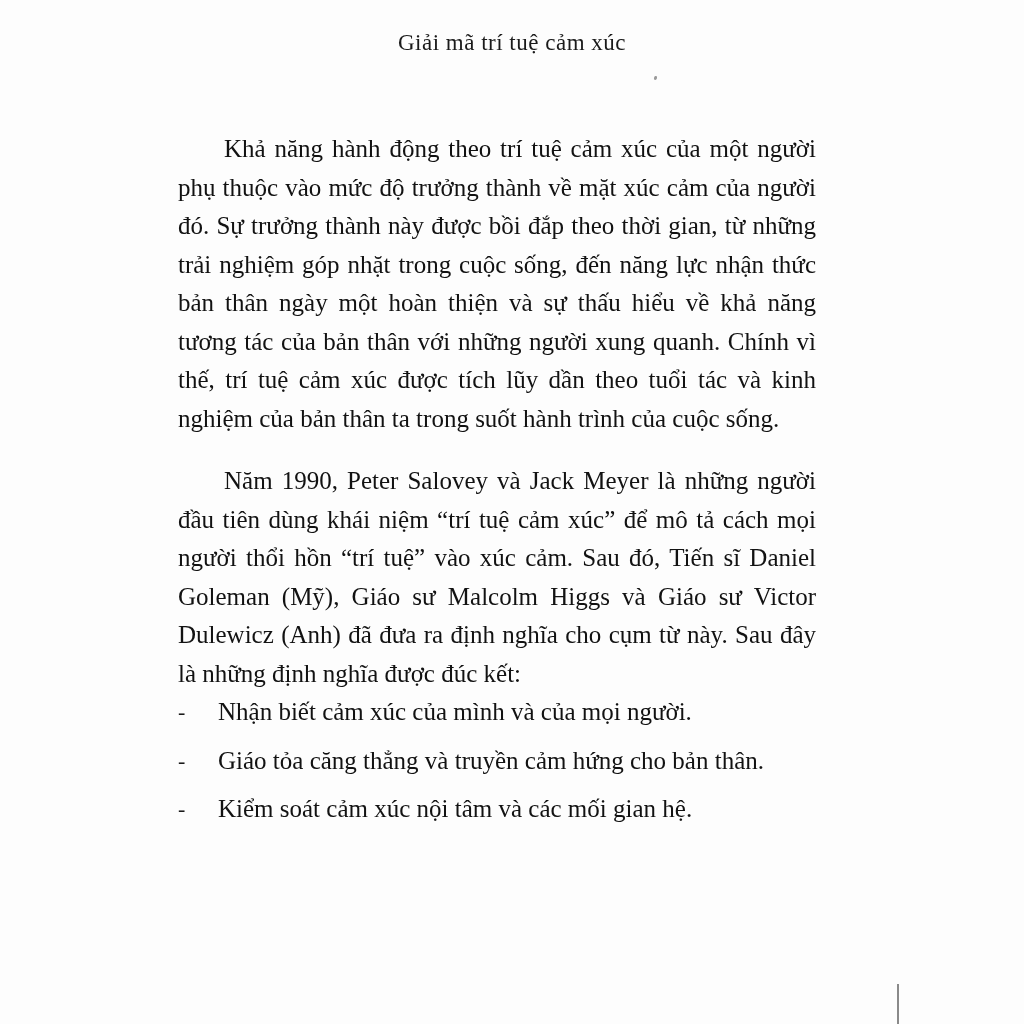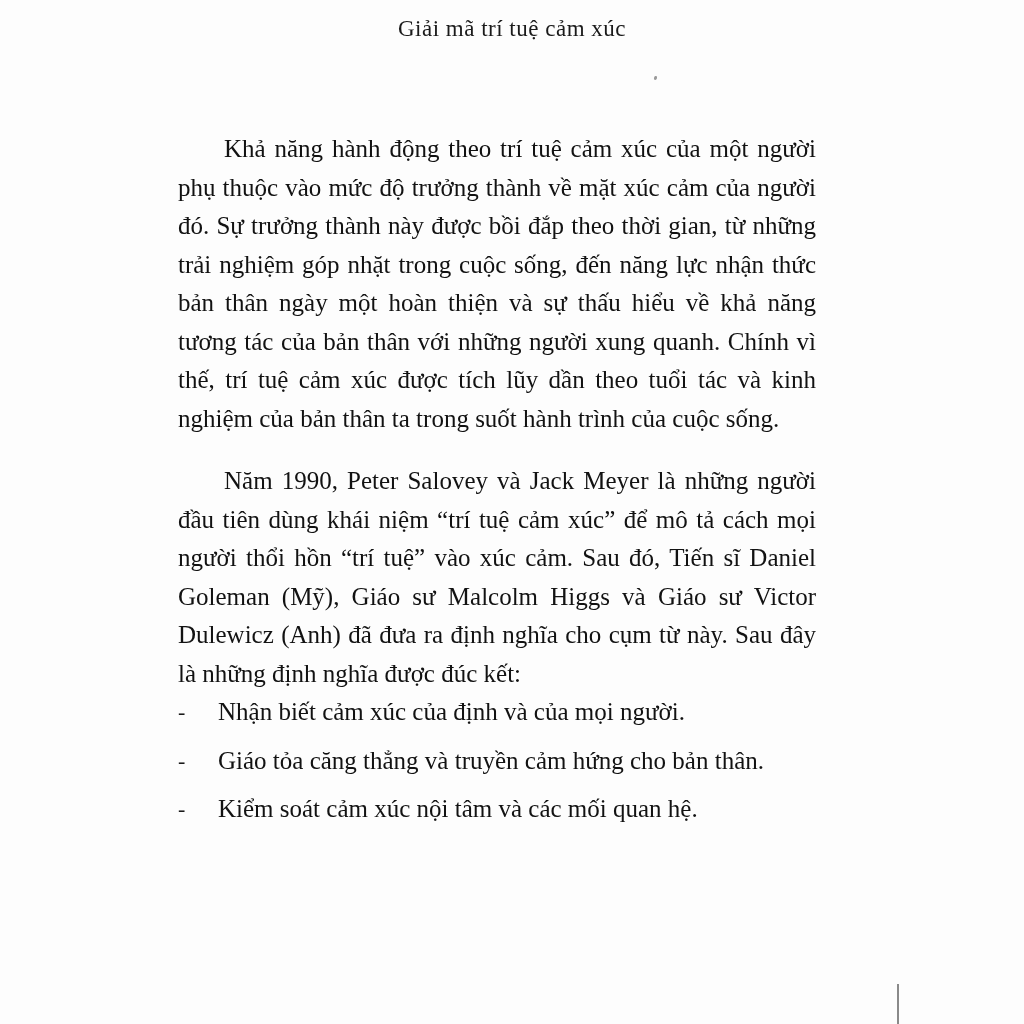--- a/index.html
+++ b/index.html
@@ -14,21 +14,21 @@
     overflow: hidden;
     font-family: "Liberation Serif", "DejaVu Serif", serif;
     color: #121212;
   }
   .page {
     position: absolute;
     inset: 0;
   }
   .page-header {
     position: absolute;
-    top: 16px;
+    top: 30px;
     left: 0;
     width: 100%;
     text-align: center;
     font-size: 23px;
     letter-spacing: 0.5px;
     color: #1a1a1a;
   }
   .content {
     position: absolute;
     left: 178px;
@@ -98,31 +98,31 @@
 
     <p class="para">Khả năng hành động theo trí tuệ cảm xúc của một người phụ thuộc vào mức độ trưởng thành về mặt xúc cảm của người đó. Sự trưởng thành này được bồi đắp theo thời gian, từ những trải nghiệm góp nhặt trong cuộc sống, đến năng lực nhận thức bản thân ngày một hoàn thiện và sự thấu hiểu về khả năng tương tác của bản thân với những người xung quanh. Chính vì thế, trí tuệ cảm xúc được tích lũy dần theo tuổi tác và kinh nghiệm của bản thân ta trong suốt hành trình của cuộc sống.</p>
 
     <p class="para">Năm 1990, Peter Salovey và Jack Meyer là những người đầu tiên dùng khái niệm “trí tuệ cảm xúc” để mô tả cách mọi người thổi hồn “trí tuệ” vào xúc cảm. Sau đó, Tiến sĩ Daniel Goleman (Mỹ), Giáo sư Malcolm Higgs và Giáo sư Victor Dulewicz (Anh) đã đưa ra định nghĩa cho cụm từ này. Sau đây là những định nghĩa được đúc kết:</p>
 
 
     <div class="bullet-list">
 
       <div class="bullet">
         <span class="bullet-marker">-</span>
-        <span class="bullet-text">Nhận biết cảm xúc của định và của mọi người.</span>
+        <span class="bullet-text">Nhận biết cảm xúc của mình và của mọi người.</span>
       </div>
 
       <div class="bullet">
         <span class="bullet-marker">-</span>
         <span class="bullet-text">Giáo tỏa căng thẳng và truyền cảm hứng cho bản thân.</span>
       </div>
 
       <div class="bullet">
         <span class="bullet-marker">-</span>
-        <span class="bullet-text">Kiểm soát cảm xúc nội tâm và các mối quan hệ.</span>
+        <span class="bullet-text">Kiểm soát cảm xúc nội tâm và các mối gian hệ.</span>
       </div>
 
     </div>
   </div>
 
   <div class="edge-line"></div>
   <div class="scan-speck"></div>
 
 </div>
 

